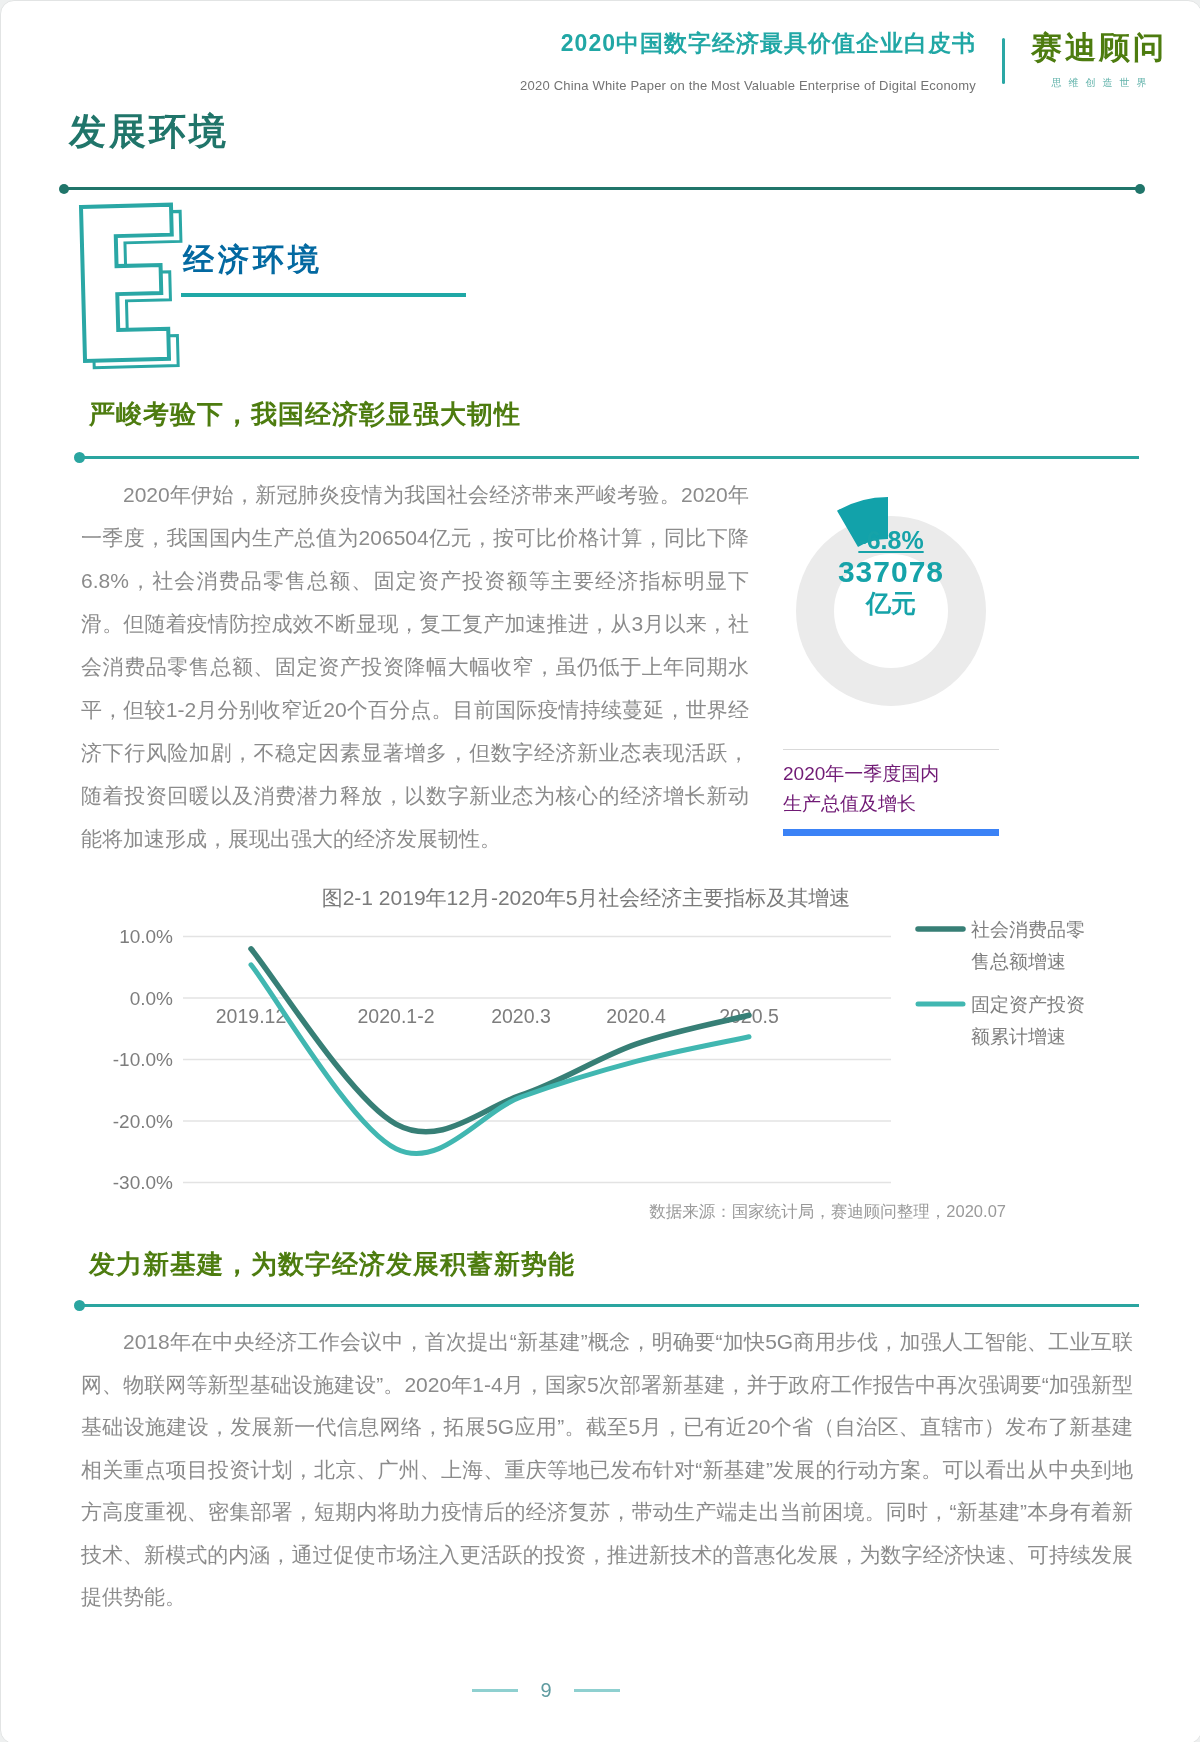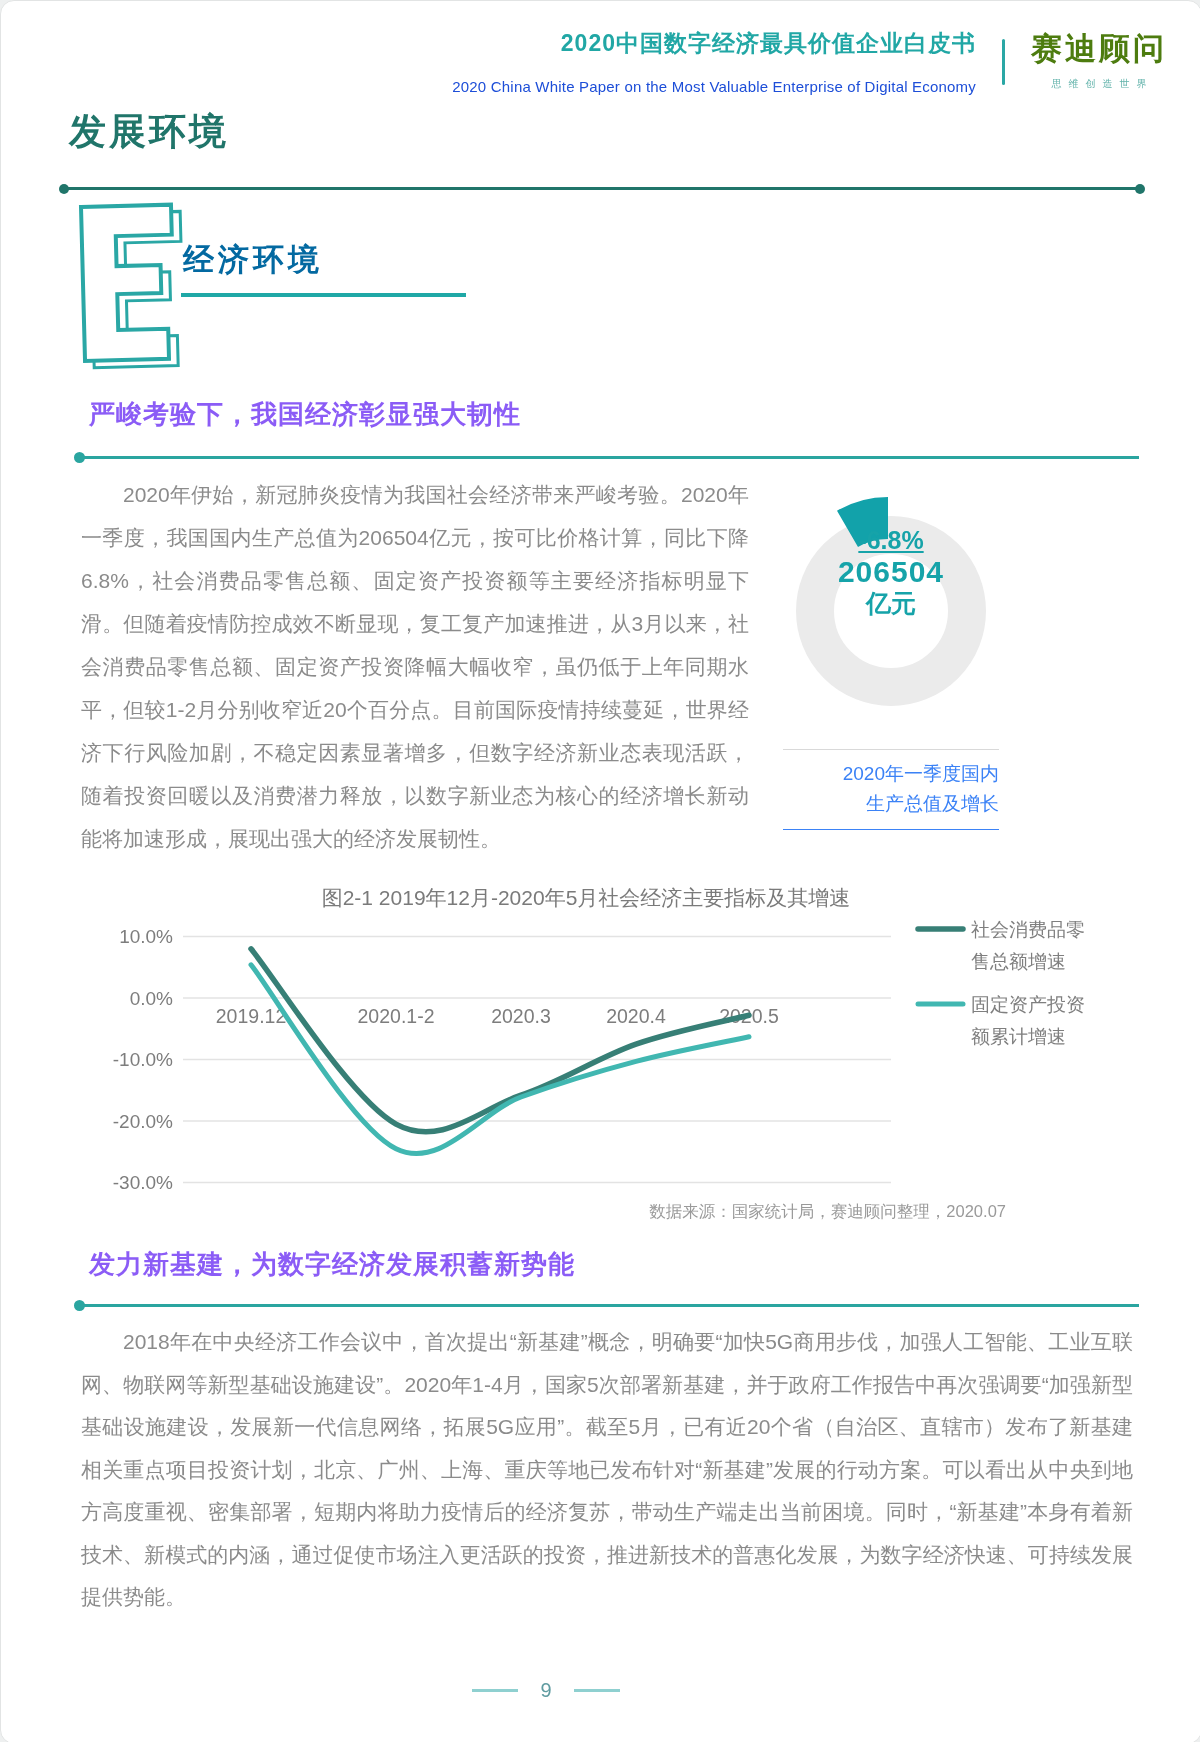--- a/index.html
+++ b/index.html
@@ -3,59 +3,59 @@
 <meta charset="utf-8">
 <style>
   html,body{margin:0;padding:0;background:#eef0f0;font-family:"Liberation Sans","DejaVu Sans",sans-serif;}
   .page{position:relative;width:1200px;height:1742px;margin:0 auto;background:#ffffff;
         border:1px solid #e2e4e4;border-radius:14px;overflow:hidden;}
 
   
   .header{position:absolute;top:28px;right:34px;display:flex;align-items:center;gap:26px;}
   .header .titles{text-align:right;}
   .header .cn-title{font-size:23px;font-weight:800;color:#21a7a5;letter-spacing:1px;line-height:28px;}
-  .header .en-title{font-size:15px;color:#1d4ed8;margin-top:21px;letter-spacing:.2px;}
+  .header .en-title{font-size:13px;color:#737373;margin-top:21px;letter-spacing:.2px;}
   .header .divider{width:3px;height:46px;background:#2aa7a5;border-radius:2px;}
   .logo-block{text-align:center;}
   .logo-cn{font-family:"Liberation Serif","DejaVu Serif",serif;font-size:31px;font-weight:700;color:#4d7c0f;letter-spacing:3px;line-height:32px;}
   .logo-tag{font-size:10px;color:#62b3ab;letter-spacing:7px;margin-top:12px;text-indent:7px;}
 
   
   .sec-title{position:absolute;left:68px;top:106px;font-size:37px;font-weight:700;color:#20756a;letter-spacing:3px;}
   .rule-main{position:absolute;left:62px;top:186px;width:1078px;height:3px;background:#20756a;}
   .rule-main::before,.rule-main::after{content:"";position:absolute;top:-3.5px;width:10px;height:10px;border-radius:50%;background:#20756a;}
   .rule-main::before{left:-4px;}
   .rule-main::after{right:-4px;}
 
   .e-letter{position:absolute;left:72px;top:198px;}
   .chap-title{position:absolute;left:182px;top:238px;font-size:31px;font-weight:800;color:#0369a1;letter-spacing:4px;}
   .rule-e{position:absolute;left:180px;top:292px;width:285px;height:4px;background:#1fa8a6;}
 
   
-  .sub-head{position:absolute;left:88px;font-size:26px;font-weight:800;color:#8b5cf6;letter-spacing:1px;}
+  .sub-head{position:absolute;left:88px;font-size:26px;font-weight:800;color:#4d7c0f;letter-spacing:1px;}
   .sub-head.h1{top:396px;}
   .sub-head.h2{top:1246px;text-align:center;}
   .rule-sub{position:absolute;left:76px;width:1062px;height:3px;background:#2aa5a0;}
   .rule-sub::before{content:"";position:absolute;left:-3px;top:-4px;width:11px;height:11px;border-radius:50%;background:#2aa5a0;}
   .rule-sub.r1{top:455px;}
   .rule-sub.r2{top:1303px;}
 
   
   .para{position:absolute;color:#8b8b8b;text-align:justify;}
   .para1{left:80px;top:472px;width:668px;font-size:21px;line-height:43px;text-indent:2em;}
   .para2{left:80px;top:1320px;width:1052px;font-size:21px;line-height:42.5px;text-indent:2em;}
 
   
   .donut-svg{position:absolute;left:765px;top:492px;}
   .donut-text{position:absolute;left:790px;top:524px;width:200px;text-align:center;color:#16a3a9;font-weight:800;}
   .donut-growth{font-size:25px;line-height:30px;text-decoration:underline;}
   .donut-value{font-size:30px;line-height:34px;letter-spacing:1px;}
   .donut-unit{font-size:25px;line-height:28px;}
-  .donut-caption{position:absolute;left:782px;top:748px;width:216px;border-top:1px solid #d9d9d9;border-bottom:1px solid #3b82f6;
-                 padding:9px 0 10px 0;text-align:right;font-size:19px;line-height:30px;color:#3b82f6;}
+  .donut-caption{position:absolute;left:782px;top:748px;width:216px;border-top:1px solid #d9d9d9;border-bottom:7px solid #3b82f6;
+                 padding:9px 0 10px 0;text-align:left;font-size:19px;line-height:30px;color:#701a75;}
 
   
   .chart{position:absolute;left:90px;top:872px;}
   .chart text{font-family:"Liberation Sans","DejaVu Sans",sans-serif;}
 
   
   .footer{position:absolute;top:1678px;left:0;width:1090px;display:flex;align-items:center;justify-content:center;gap:22px;}
   .footer .dash{width:46px;height:3px;background:#8fd0d0;}
   .footer .pageno{font-size:20px;color:#5f9ba0;}
 </style>
@@ -91,21 +91,21 @@
   <div class="sub-head h1">严峻考验下，我国经济彰显强大韧性</div>
   <div class="rule-sub r1"></div>
   <div class="para para1">2020年伊始，新冠肺炎疫情为我国社会经济带来严峻考验。2020年一季度，我国国内生产总值为206504亿元，按可比价格计算，同比下降6.8%，社会消费品零售总额、固定资产投资额等主要经济指标明显下滑。但随着疫情防控成效不断显现，复工复产加速推进，从3月以来，社会消费品零售总额、固定资产投资降幅大幅收窄，虽仍低于上年同期水平，但较1-2月分别收窄近20个百分点。目前国际疫情持续蔓延，世界经济下行风险加剧，不稳定因素显著增多，但数字经济新业态表现活跃，随着投资回暖以及消费潜力释放，以数字新业态为核心的经济增长新动能将加速形成，展现出强大的经济发展韧性。</div>
 
   <svg class="donut-svg" width="250" height="232" viewBox="0 0 250 232">
     <circle cx="125" cy="118" r="76" fill="none" stroke-width="38" stroke="#ebebeb"></circle>
     <path d="M -51,-88.3 A 102,102 0 0 1 0,-102 L 0,-60 A 60,60 0 0 0 -30,-51.96 Z" transform="translate(122,106)" fill="#12a2aa"></path>
   </svg>
   <div class="donut-text">
     <div class="donut-growth">-6.8%</div>
-    <div class="donut-value">206504</div>
+    <div class="donut-value">337078</div>
     <div class="donut-unit">亿元</div>
   </div>
   <div class="donut-caption">
     <div>2020年一季度国内</div>
     <div>生产总值及增长</div>
   </div>
 
   <svg class="chart" width="1020" height="356" viewBox="0 0 1020 356">
     <text x="495" y="32" text-anchor="middle" font-size="21" fill="#7a7a7a">图2-1  2019年12月-2020年5月社会经济主要指标及其增速</text>
 

